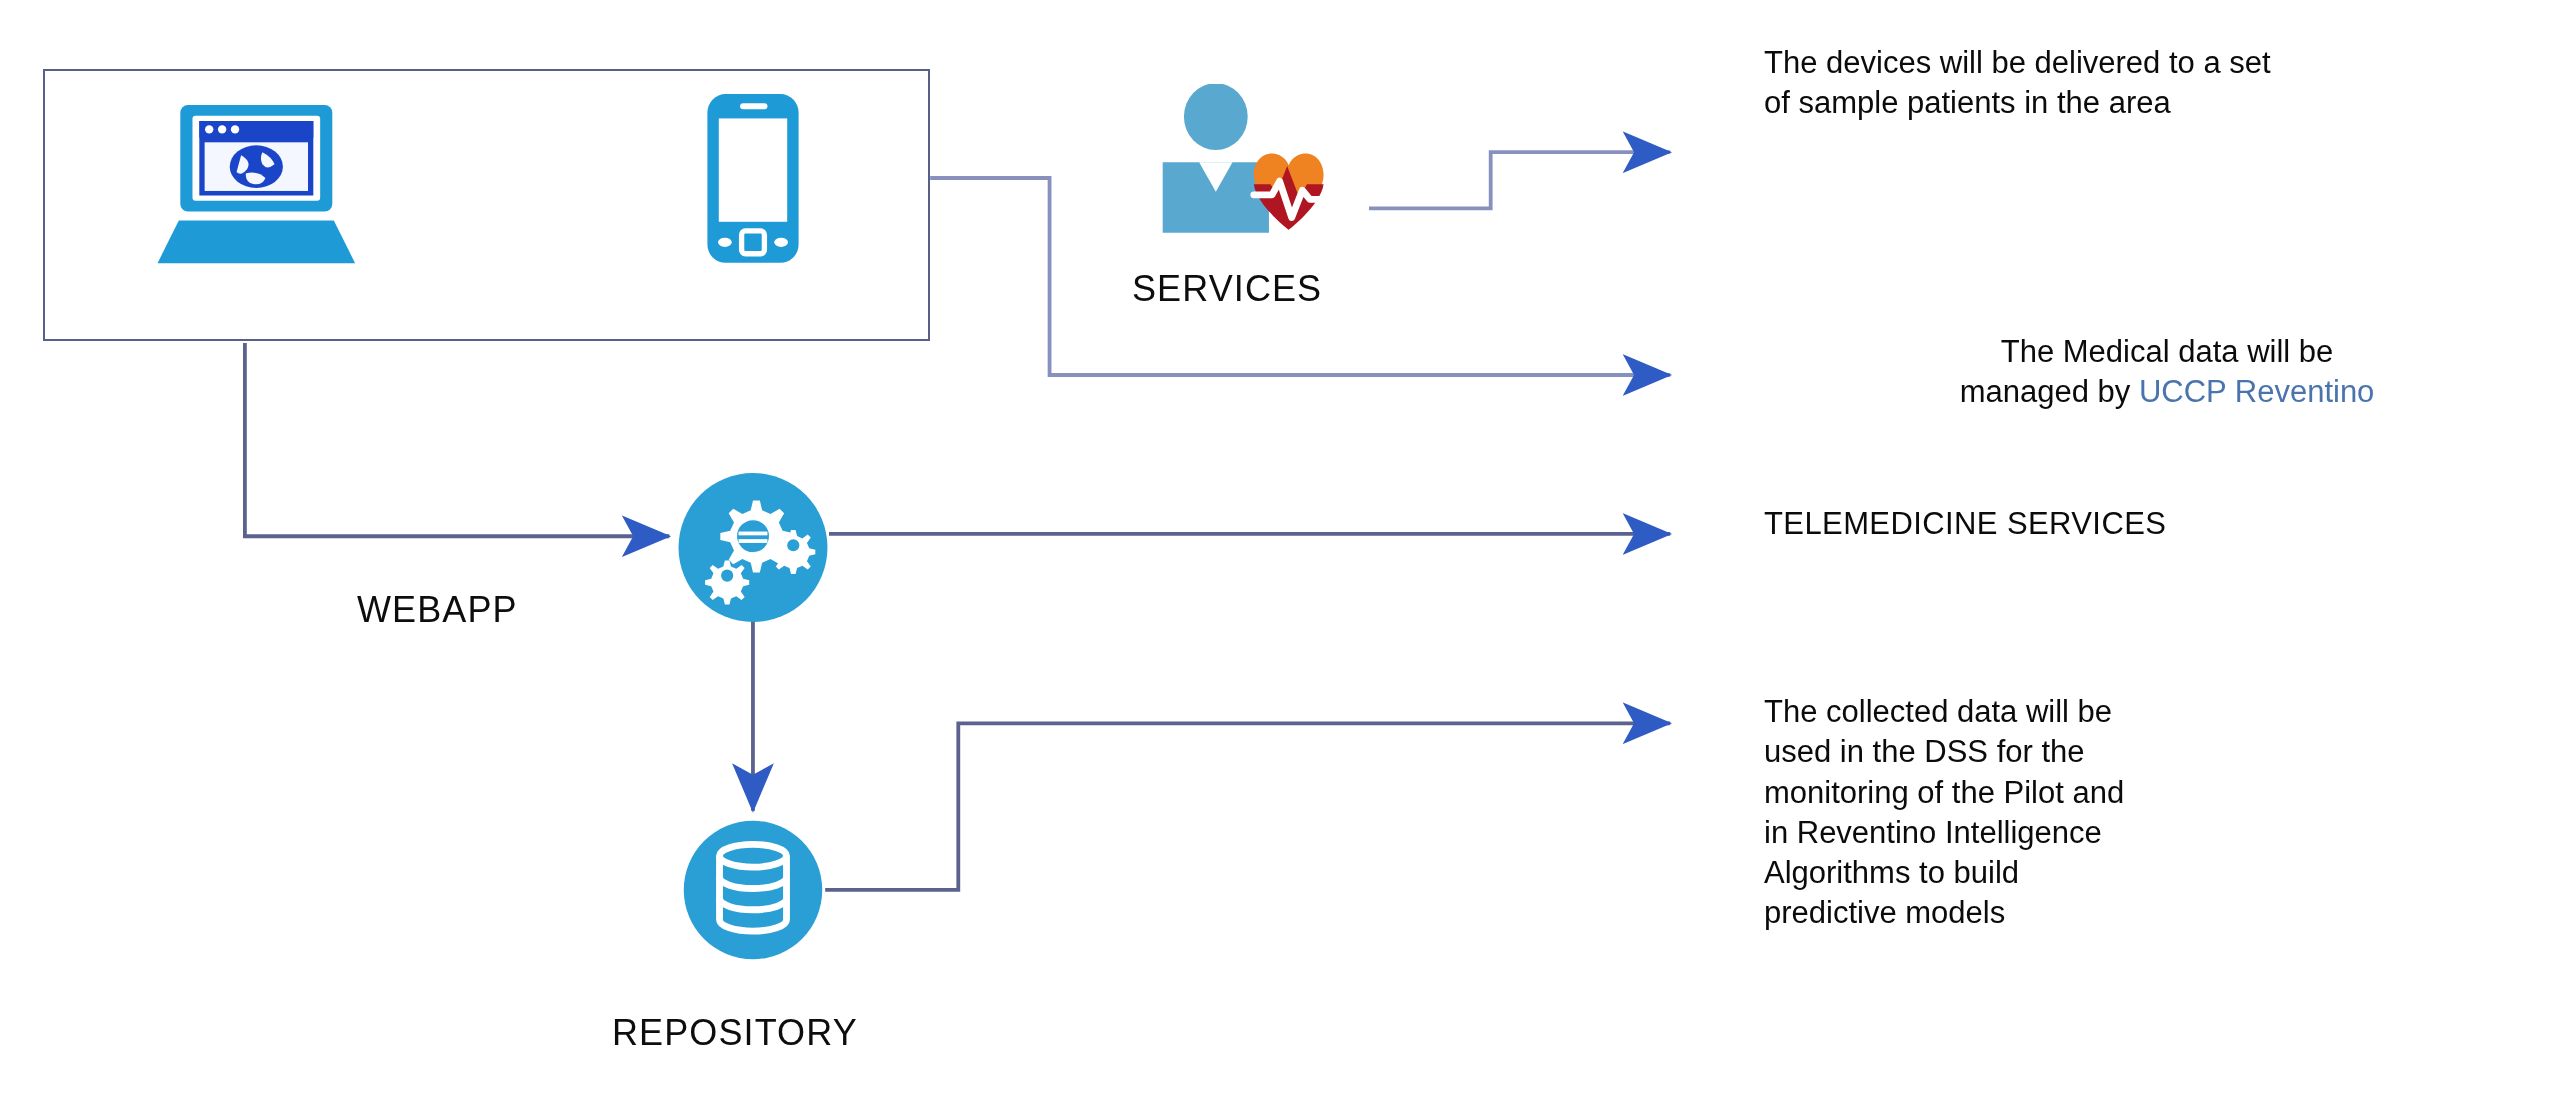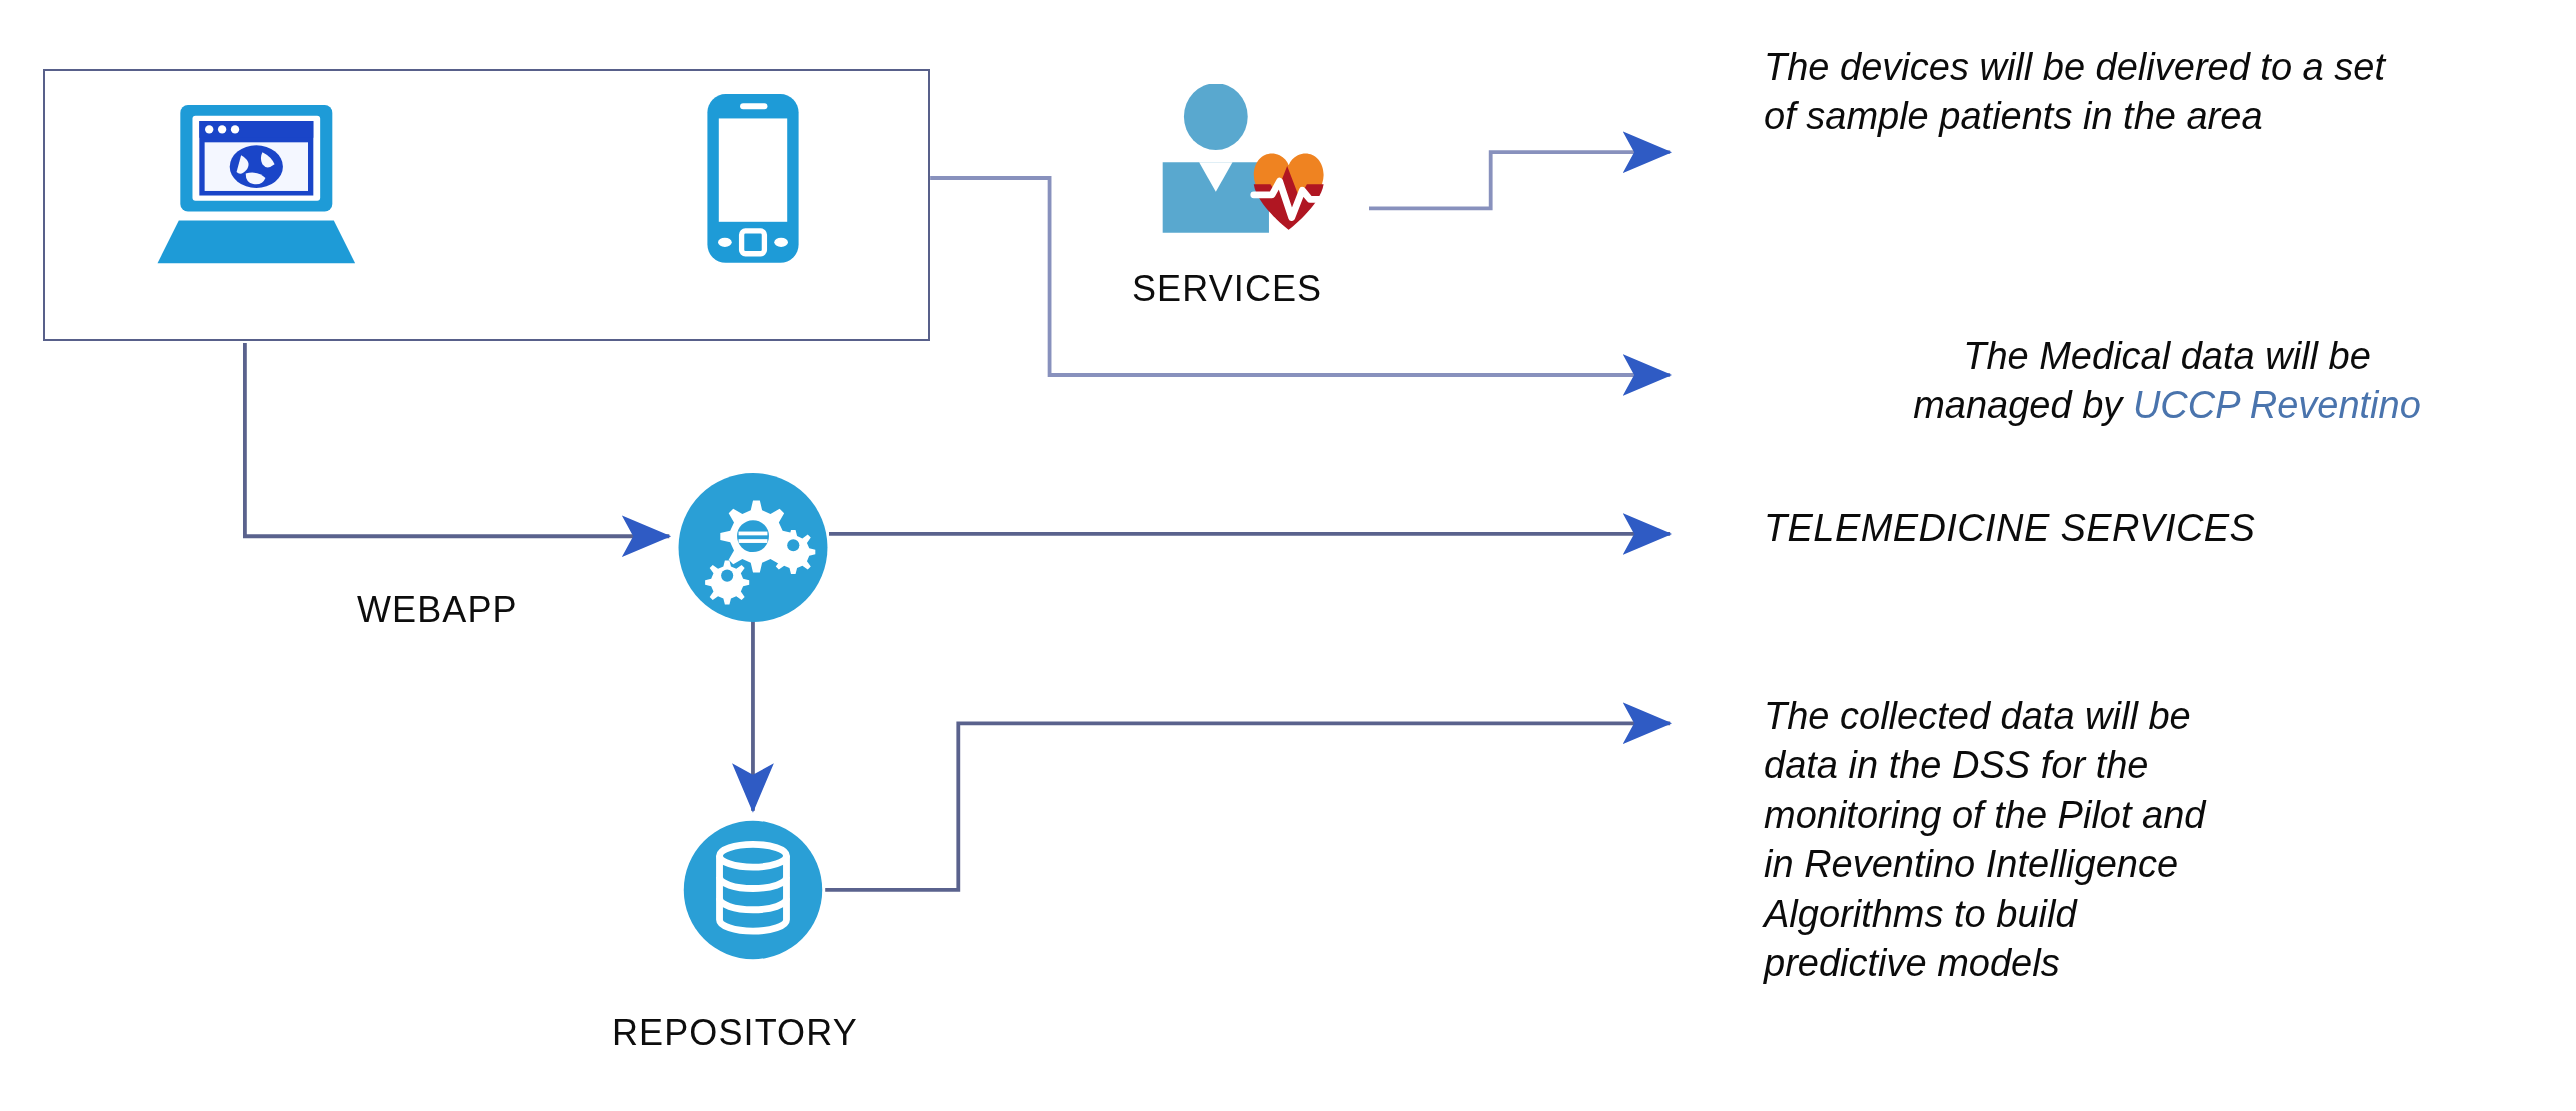--- a/index.html
+++ b/index.html
@@ -50,26 +50,25 @@
     letter-spacing: 1.1px;
     color: #0d0d0d;
     white-space: nowrap;
     font-family: "Liberation Sans", sans-serif;
   }
 
   
   .note {
     position: absolute;
     left: 1764px;
-    font-size: 38px;
+    font-size: 31px;
     line-height: 1.30;
     color: #0b0b0b;
     font-family: "Liberation Sans", sans-serif;
     width: 806px;
-    font-style: italic;
   }
   .note .accent { color: #4a74ad; margin-top: 40px; }
   .note-caps { letter-spacing: 0.4px; }
 
   #note-devices    { top: 43px;  }
   #note-medical    { top: 332px; text-align: center; }
   #note-telemed    { top: 504px; }
   #note-collected  { top: 692px; }
 </style>
 </head>
@@ -198,21 +197,21 @@
 
   <div class="note" id="note-medical">
     <div>The Medical data will be</div>
     <div><span>managed by </span><span class="accent">UCCP Reventino</span></div>
   </div>
 
   <div class="note note-caps" id="note-telemed">TELEMEDICINE SERVICES</div>
 
   <div class="note" id="note-collected">
     <div>The collected data will be</div>
-    <div>data in the DSS for the</div>
+    <div>used in the DSS for the</div>
     <div>monitoring of the Pilot and</div>
     <div>in Reventino Intelligence</div>
     <div>Algorithms to build</div>
     <div>predictive models</div>
   </div>
 
 </div>
 
 
 </body></html>

